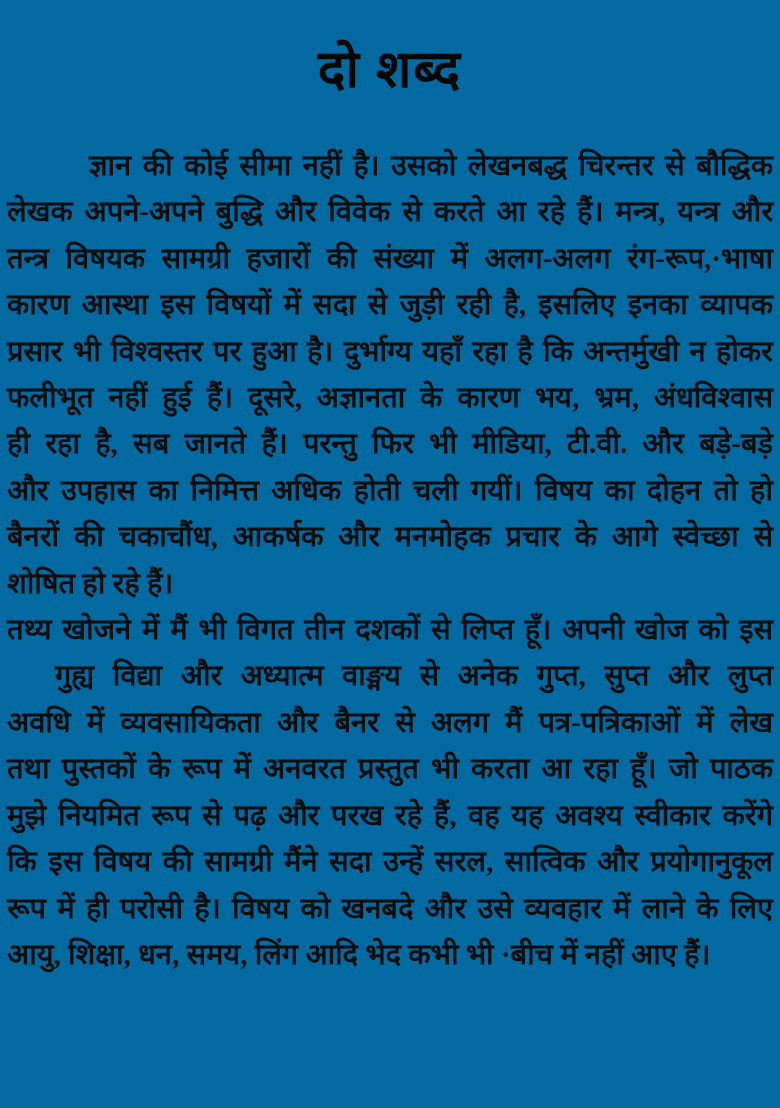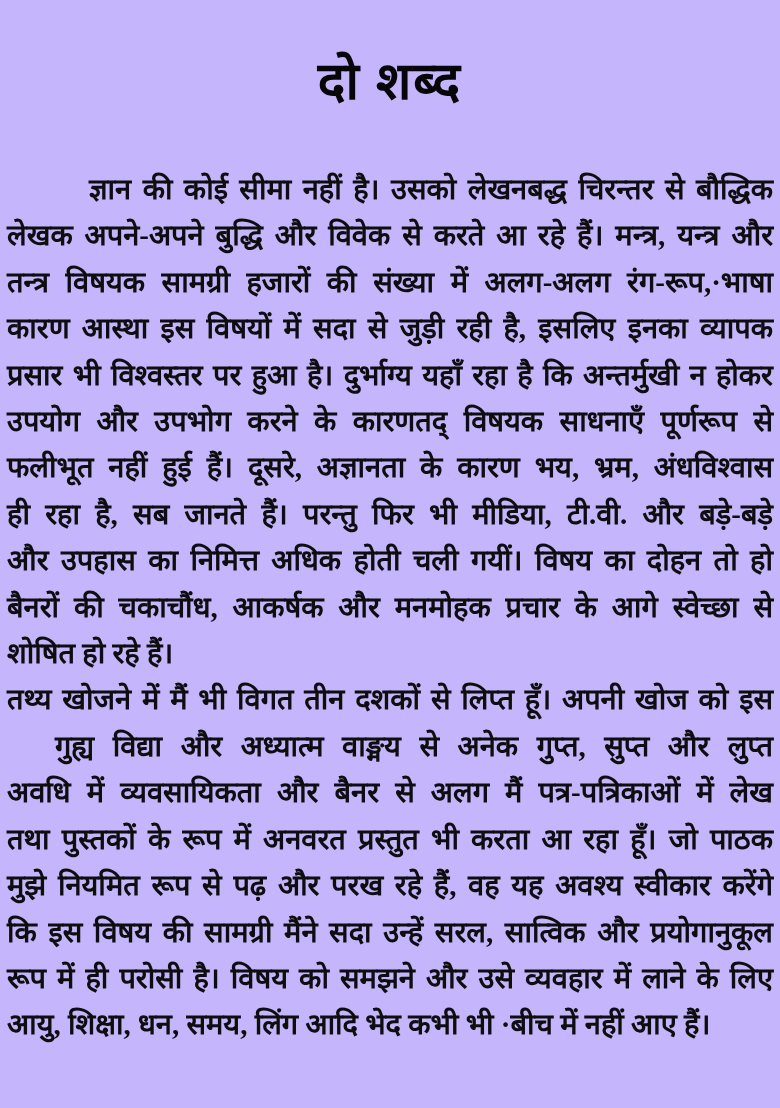--- a/index.html
+++ b/index.html
@@ -11,36 +11,36 @@
     width: 780px;
     height: 1108px;
     overflow: hidden;
     color: #0e0e0e;
     font-family: "Liberation Serif", "DejaVu Serif", serif;
   }
   .page {
     box-sizing: border-box;
     width: 780px;
     height: 1108px;
-    padding: 16px 7px;
-    background: #c4b5fd;
+    padding: 4px 7px;
+    background: #0369a1;
   }
   .title {
     margin: 0;
     padding-top: 34px;
     height: 96px;
     text-align: center;
     font-size: 52px;
     line-height: 64px;
     font-weight: 700;
     letter-spacing: 2px;
     color: #070707;
   }
   .body-text {
-    margin-top: 20px;
+    margin-top: 8px;
     font-family: Liberation Serif, serif;
   }
   .para {
     margin: 0;
     padding: 0;
   }
   .line {
     display: block;
     font-size: 29px;
     line-height: 46.4px;
@@ -62,33 +62,32 @@
   <h1 class="title">दो शब्द</h1>
 
   <div class="body-text">
 
     <p class="para">
       <span class="line indent-p1">ज्ञान की कोई सीमा नहीं है। उसको लेखनबद्ध चिरन्तर से बौद्धिक</span>
       <span class="line">लेखक अपने-अपने बुद्धि और विवेक से करते आ रहे हैं। मन्त्र, यन्त्र और</span>
       <span class="line">तन्त्र विषयक सामग्री हजारों की संख्या में अलग-अलग रंग-रूप,·भाषा</span>
       <span class="line">कारण आस्था इस विषयों में सदा से जुड़ी रही है, इसलिए इनका व्यापक</span>
       <span class="line">प्रसार भी विश्वस्तर पर हुआ है। दुर्भाग्य यहाँ रहा है कि अन्तर्मुखी न होकर</span>
-      <span class="line">उपयोग और उपभोग करने के कारणतद् विषयक साधनाएँ पूर्णरूप से</span>
       <span class="line">फलीभूत नहीं हुई हैं। दूसरे, अज्ञानता के कारण भय, भ्रम, अंधविश्वास</span>
       <span class="line">ही रहा है, सब जानते हैं। परन्तु फिर भी मीडिया, टी.वी. और बड़े-बड़े</span>
       <span class="line">और उपहास का निमित्त अधिक होती चली गयीं। विषय का दोहन तो हो</span>
       <span class="line">बैनरों की चकाचौंध, आकर्षक और मनमोहक प्रचार के आगे स्वेच्छा से</span>
       <span class="line no-stretch">शोषित हो रहे हैं।</span>
     </p>
 
     <p class="para">
       <span class="line">तथ्य खोजने में मैं भी विगत तीन दशकों से लिप्त हूँ। अपनी खोज को इस</span>
       <span class="line indent-p2">गुह्य विद्या और अध्यात्म वाङ्मय से अनेक गुप्त, सुप्त और लुप्त</span>
       <span class="line">अवधि में व्यवसायिकता और बैनर से अलग मैं पत्र-पत्रिकाओं में लेख</span>
       <span class="line">तथा पुस्तकों के रूप में अनवरत प्रस्तुत भी करता आ रहा हूँ। जो पाठक</span>
       <span class="line">मुझे नियमित रूप से पढ़ और परख रहे हैं, वह यह अवश्य स्वीकार करेंगे</span>
       <span class="line">कि इस विषय की सामग्री मैंने सदा उन्हें सरल, सात्विक और प्रयोगानुकूल</span>
-      <span class="line">रूप में ही परोसी है। विषय को समझने और उसे व्यवहार में लाने के लिए</span>
+      <span class="line">रूप में ही परोसी है। विषय को खनबदे और उसे व्यवहार में लाने के लिए</span>
       <span class="line no-stretch">आयु, शिक्षा, धन, समय, लिंग आदि भेद कभी भी ·बीच में नहीं आए हैं।</span>
     </p>
 
   </div>
 </div>
 
 </body></html>

